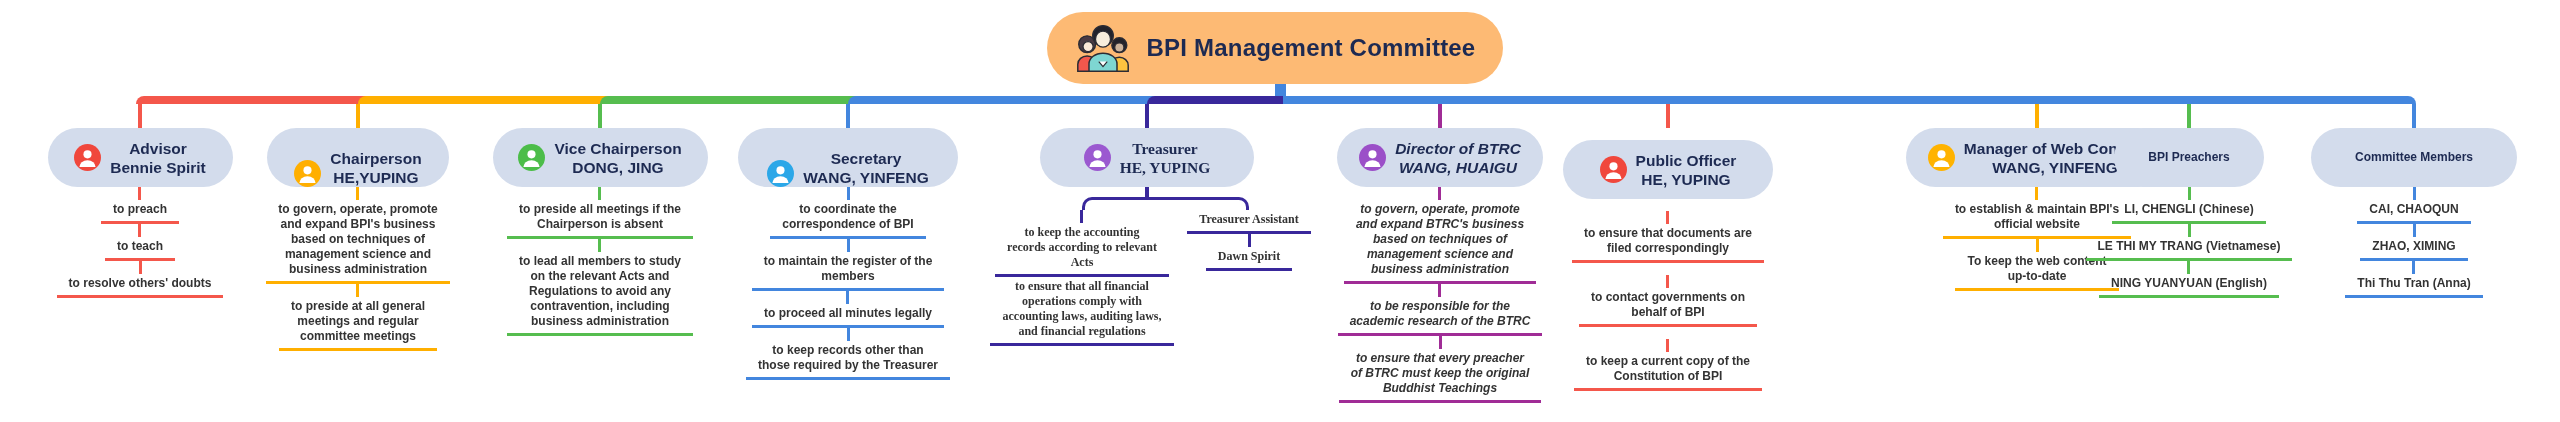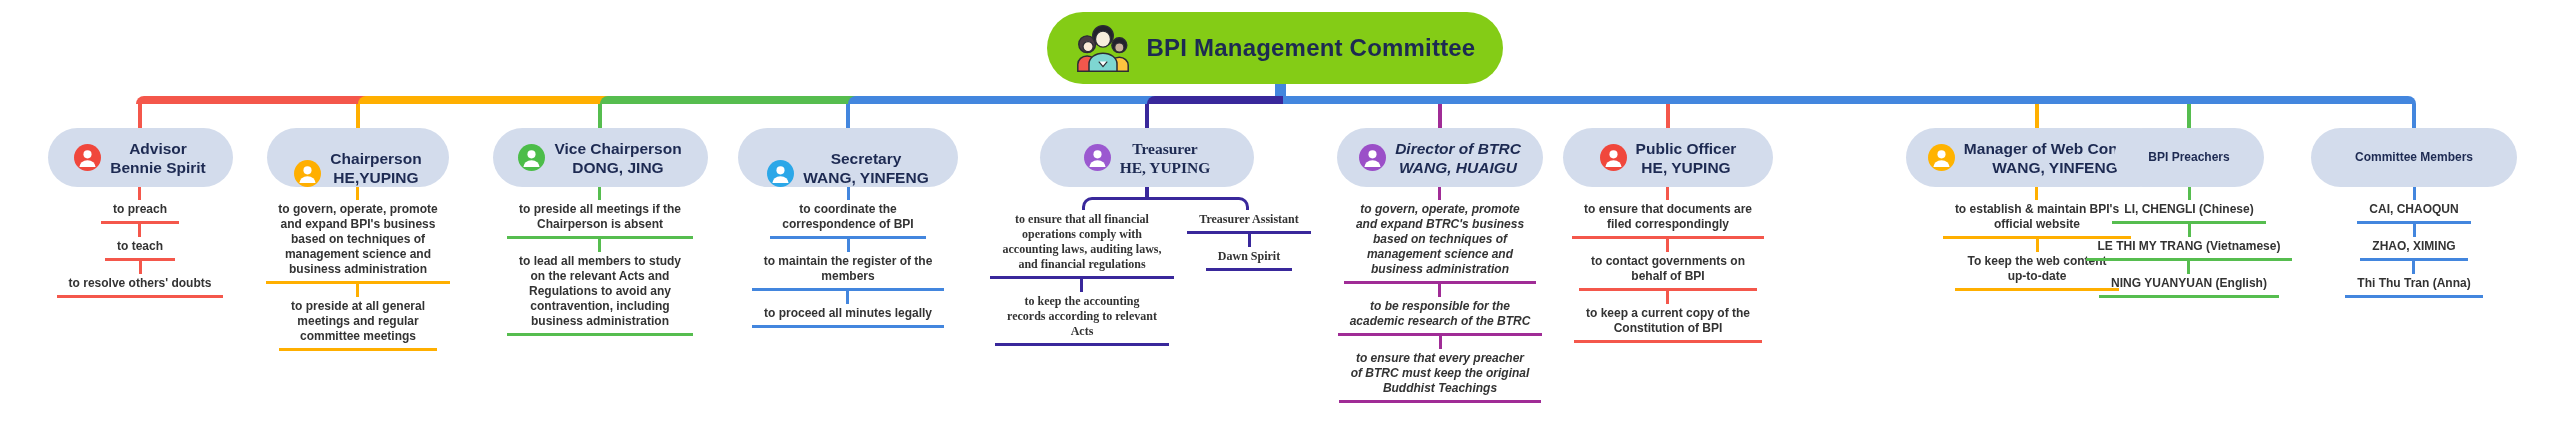--- a/index.html
+++ b/index.html
@@ -3,21 +3,21 @@
 <meta charset="utf-8">
 <style>
   html,body{margin:0;padding:0;}
   body{
     width:2560px;height:422px;position:relative;overflow:hidden;
     background:#ffffff;font-family:"Liberation Sans",sans-serif;
   }
   
   .header-pill{
     position:absolute;left:1047px;top:12px;width:456px;height:72px;
-    background:#84cc16;border-radius:36px;
+    background:#fdba74;border-radius:36px;
     display:flex;align-items:center;justify-content:center;gap:16px;
   }
   .header-title{font-size:24px;font-weight:bold;color:#1D2A52;letter-spacing:.2px;}
   
   .nub{position:absolute;left:1275px;top:84px;width:11px;height:16px;}
   .seg{position:absolute;top:96px;height:8px;}
   
   .branch{position:absolute;top:104px;display:flex;flex-direction:column;align-items:center;}
   .stem-top{width:4px;height:24px;background:var(--c);}
   .pill{
@@ -178,50 +178,55 @@
     </div>
   <div class="task">
       <span class="tline"></span>
       <div class="ttext">to maintain the register of the
 members</div>
     </div>
   <div class="task">
       <span class="tline"></span>
       <div class="ttext">to proceed all minutes legally</div>
     </div>
+  <div class="task">
+      <span class="tline"></span>
+      <div class="ttext">to keep records other than
+those required by the Treasurer</div>
+    </div>
 </div>
 
 <div class="branch" style="left: 980px; width: 334px; font-family: Liberation Serif, serif; --c: #39289B;">
   <div class="stem-top"></div>
   <div class="pill" style="width: 214px; --ic: #9B59D0;">
     <svg class="picon" viewBox="0 0 24 24">
         <circle class="icbg" cx="12" cy="12" r="12"></circle>
         <circle cx="12" cy="9.2" r="3.6" fill="#fff"></circle>
         <path d="M4.8 20.4 a7.2 6 0 0 1 14.4 0 z" fill="#fff"></path>
       </svg>
     <div class="ptext">
         <div>Treasurer</div>
         <div>HE, YUPING</div>
       </div>
   </div>
   <div class="split-stem"></div>
   <div class="split-bar"></div>
   <div class="tre-cols">
     <div class="subcol left">
+      <div class="task">
+          <span class="tline"></span>
+          <div class="ttext">to keep the accounting
+records according to relevant
+Acts</div>
+        </div>
       <div class="task no-line">
           <div class="ttext">to ensure that all financial
 operations comply with
 accounting laws, auditing laws,
 and financial regulations</div>
-        </div>
-      <div class="task">
-          <span class="tline"></span>
-          <div class="ttext">to keep the accounting
-records according to relevant
-Acts</div>
         </div>
     </div>
     <div class="subcol right">
       <div class="task no-line">
           <div class="ttext">Treasurer Assistant</div>
         </div>
       <div class="task">
           <span class="tline"></span>
           <div class="ttext">Dawn Spirit</div>
         </div>
@@ -256,21 +261,21 @@
 academic research of the BTRC</div>
     </div>
   <div class="task">
       <span class="tline"></span>
       <div class="ttext">to ensure that every preacher
 of BTRC must keep the original
 Buddhist Teachings</div>
     </div>
 </div>
 
-<div class="branch" style="left: 1548px; width: 240px; --c: #F4574B;">
+<div class="branch" style="left: 1548px; width: 240px; gap: 12px; --c: #F4574B;">
   <div class="stem-top"></div>
   <div class="pill" style="width: 210px; --ic: #F0473C;">
     <svg class="picon" viewBox="0 0 24 24">
         <circle class="icbg" cx="12" cy="12" r="12"></circle>
         <circle cx="12" cy="9.2" r="3.6" fill="#fff"></circle>
         <path d="M4.8 20.4 a7.2 6 0 0 1 14.4 0 z" fill="#fff"></path>
       </svg>
     <div class="ptext">
         <div>Public Officer</div>
         <div>HE, YUPING</div>

